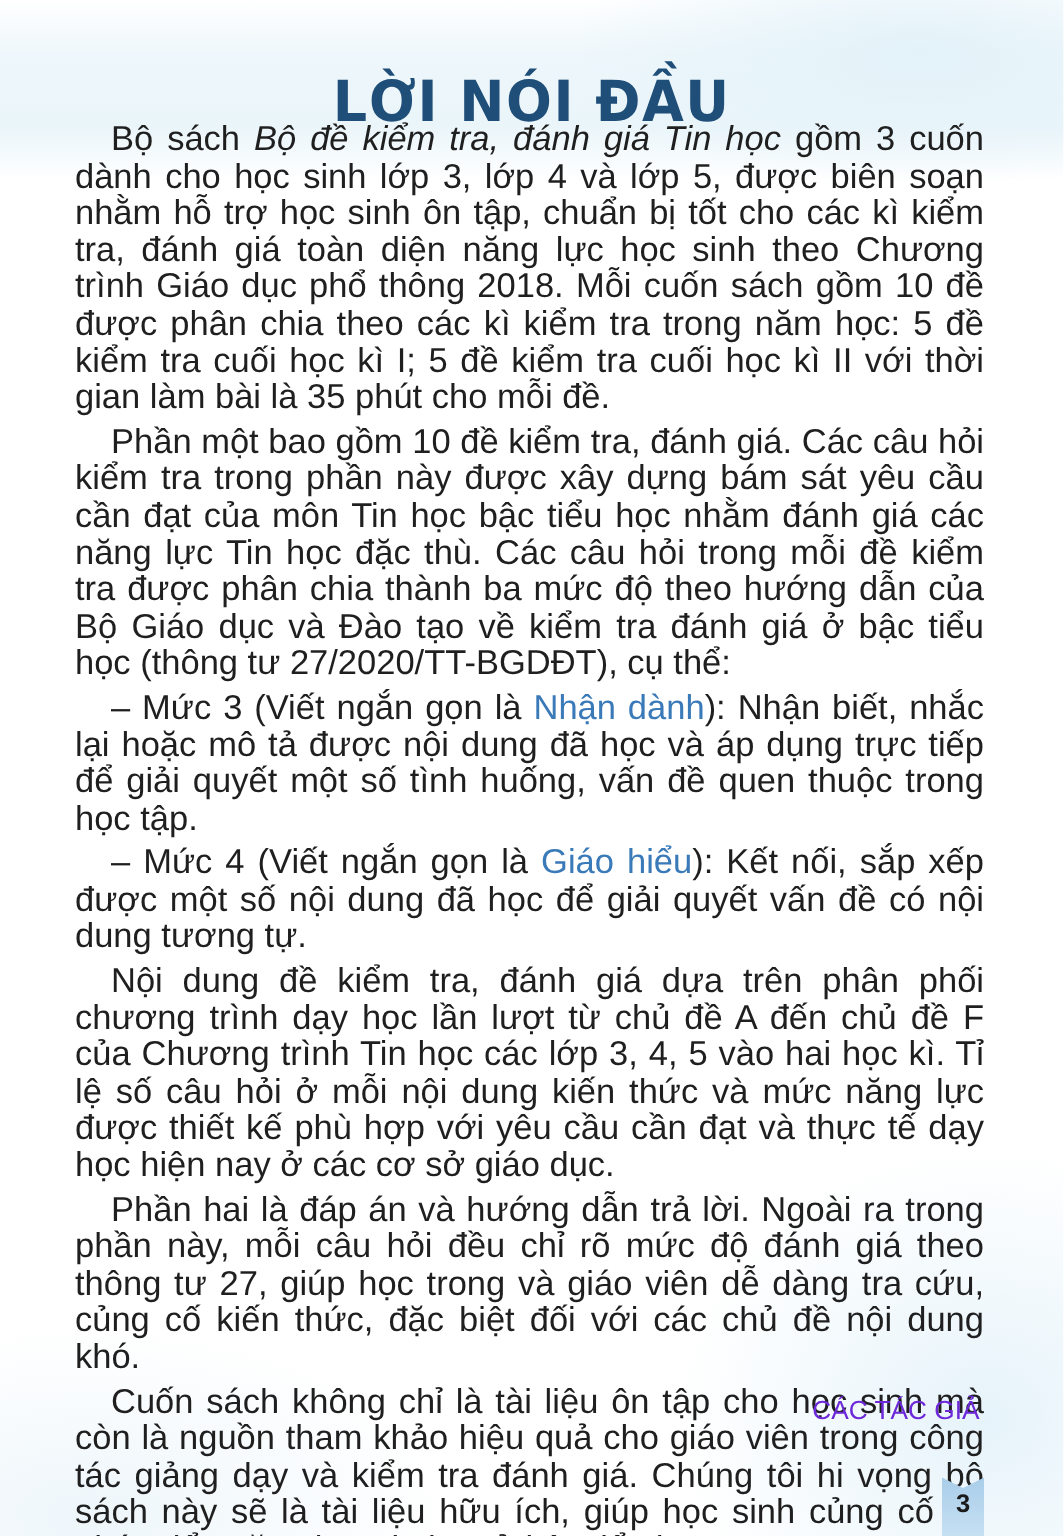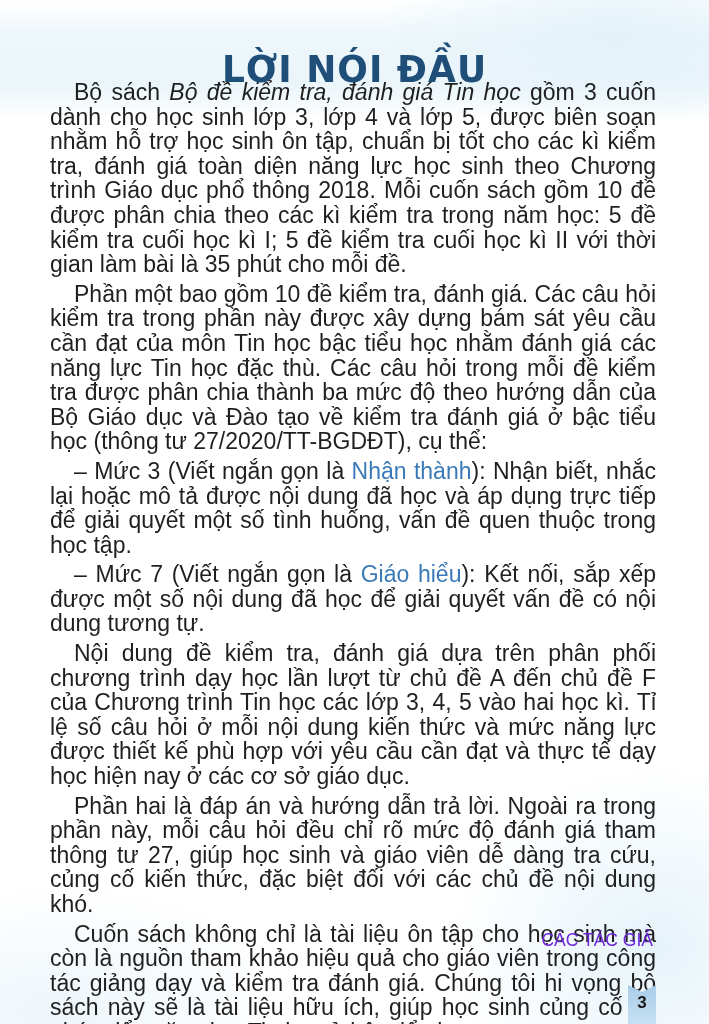--- a/index.html
+++ b/index.html
@@ -58,23 +58,23 @@
 <div class="bg-top"></div>
 <div class="bg-top-right"></div>
 <div class="bg-bottom-right"></div>
 <div class="bg-bottom-left"></div>
 
 <div class="title">LỜI NÓI ĐẦU</div>
 
 <div class="content">
   <p class="first"><span>Bộ sách </span><i>Bộ đề kiểm tra, đánh giá Tin học</i><span> gồm 3 cuốn dành cho học sinh lớp 3, lớp 4 và lớp 5, được biên soạn nhằm hỗ trợ học sinh ôn tập, chuẩn bị tốt cho các kì kiểm tra, đánh giá toàn diện năng lực học sinh theo Chương trình Giáo dục phổ thông 2018. Mỗi cuốn sách gồm 10 đề được phân chia theo các kì kiểm tra trong năm học: 5 đề kiểm tra cuối học kì I; 5 đề kiểm tra cuối học kì II với thời gian làm bài là 35 phút cho mỗi đề.</span></p>
   <p>Phần một bao gồm 10 đề kiểm tra, đánh giá. Các câu hỏi kiểm tra trong phần này được xây dựng bám sát yêu cầu cần đạt của môn Tin học bậc tiểu học nhằm đánh giá các năng lực Tin học đặc thù. Các câu hỏi trong mỗi đề kiểm tra được phân chia thành ba mức độ theo hướng dẫn của Bộ Giáo dục và Đào tạo về kiểm tra đánh giá ở bậc tiểu học (thông tư 27/2020/TT-BGDĐT), cụ thể:</p>
-  <p><span>– Mức 3 (Viết ngắn gọn là </span><span class="link">Nhận thành</span><span>): Nhận biết, nhắc lại hoặc mô tả được nội dung đã học và áp dụng trực tiếp để giải quyết một số tình huống, vấn đề quen thuộc trong học tập.</span></p>
-  <p><span>– Mức 7 (Viết ngắn gọn là </span><span class="link">Giáo hiểu</span><span>): Kết nối, sắp xếp được một số nội dung đã học để giải quyết vấn đề có nội dung tương tự.</span></p>
+  <p><span>– Mức 3 (Viết ngắn gọn là </span><span class="link">Nhận dành</span><span>): Nhận biết, nhắc lại hoặc mô tả được nội dung đã học và áp dụng trực tiếp để giải quyết một số tình huống, vấn đề quen thuộc trong học tập.</span></p>
+  <p><span>– Mức 4 (Viết ngắn gọn là </span><span class="link">Giáo hiểu</span><span>): Kết nối, sắp xếp được một số nội dung đã học để giải quyết vấn đề có nội dung tương tự.</span></p>
   <p>Nội dung đề kiểm tra, đánh giá dựa trên phân phối chương trình dạy học lần lượt từ chủ đề A đến chủ đề F của Chương trình Tin học các lớp 3, 4, 5 vào hai học kì. Tỉ lệ số câu hỏi ở mỗi nội dung kiến thức và mức năng lực được thiết kế phù hợp với yêu cầu cần đạt và thực tế dạy học hiện nay ở các cơ sở giáo dục.</p>
-  <p>Phần hai là đáp án và hướng dẫn trả lời. Ngoài ra trong phần này, mỗi câu hỏi đều chỉ rõ mức độ đánh giá tham thông tư 27, giúp học sinh và giáo viên dễ dàng tra cứu, củng cố kiến thức, đặc biệt đối với các chủ đề nội dung khó.</p>
+  <p>Phần hai là đáp án và hướng dẫn trả lời. Ngoài ra trong phần này, mỗi câu hỏi đều chỉ rõ mức độ đánh giá theo thông tư 27, giúp học trong và giáo viên dễ dàng tra cứu, củng cố kiến thức, đặc biệt đối với các chủ đề nội dung khó.</p>
   <p>Cuốn sách không chỉ là tài liệu ôn tập cho học sinh mà còn là nguồn tham khảo hiệu quả cho giáo viên trong công tác giảng dạy và kiểm tra đánh giá. Chúng tôi hi vọng bộ sách này sẽ là tài liệu hữu ích, giúp học sinh củng cố và phát triển năng lực Tin học ở bậc tiểu học.</p>
 </div>
 
 <div class="signature">CÁC TÁC GIẢ</div>
 
 <div class="page-badge"></div>
 <div class="page-number">3</div>
 
 </body></html>

